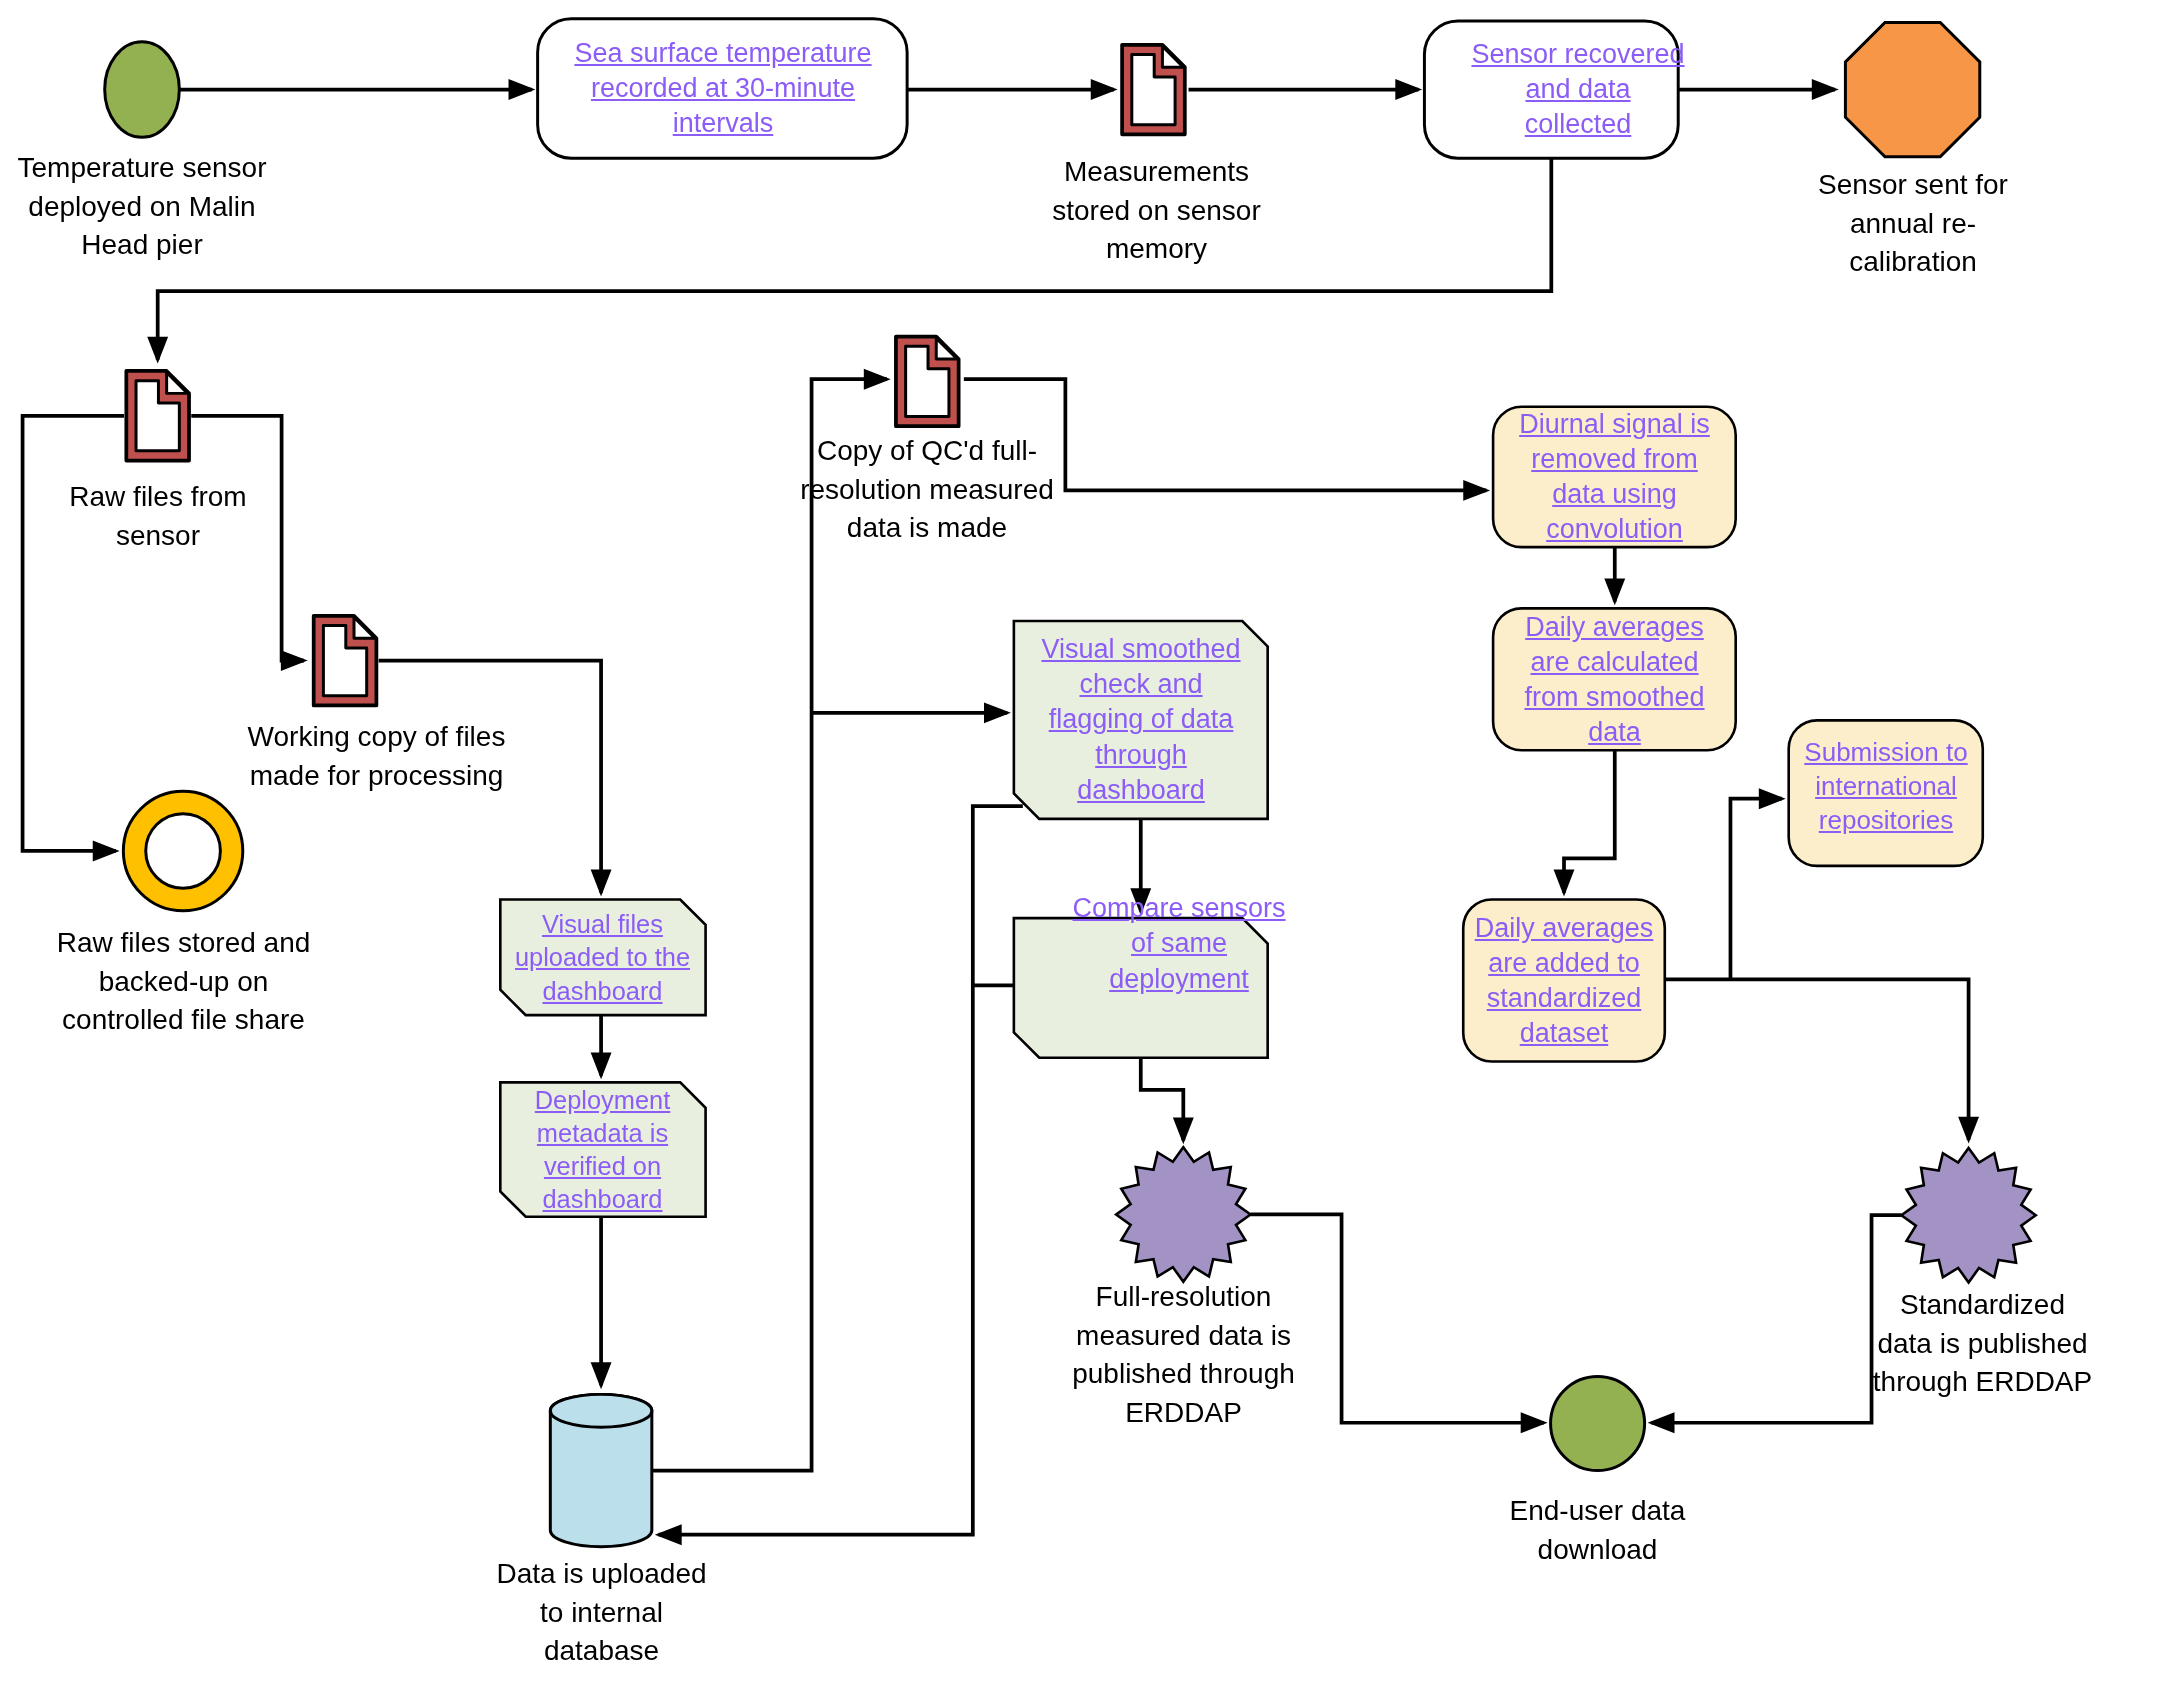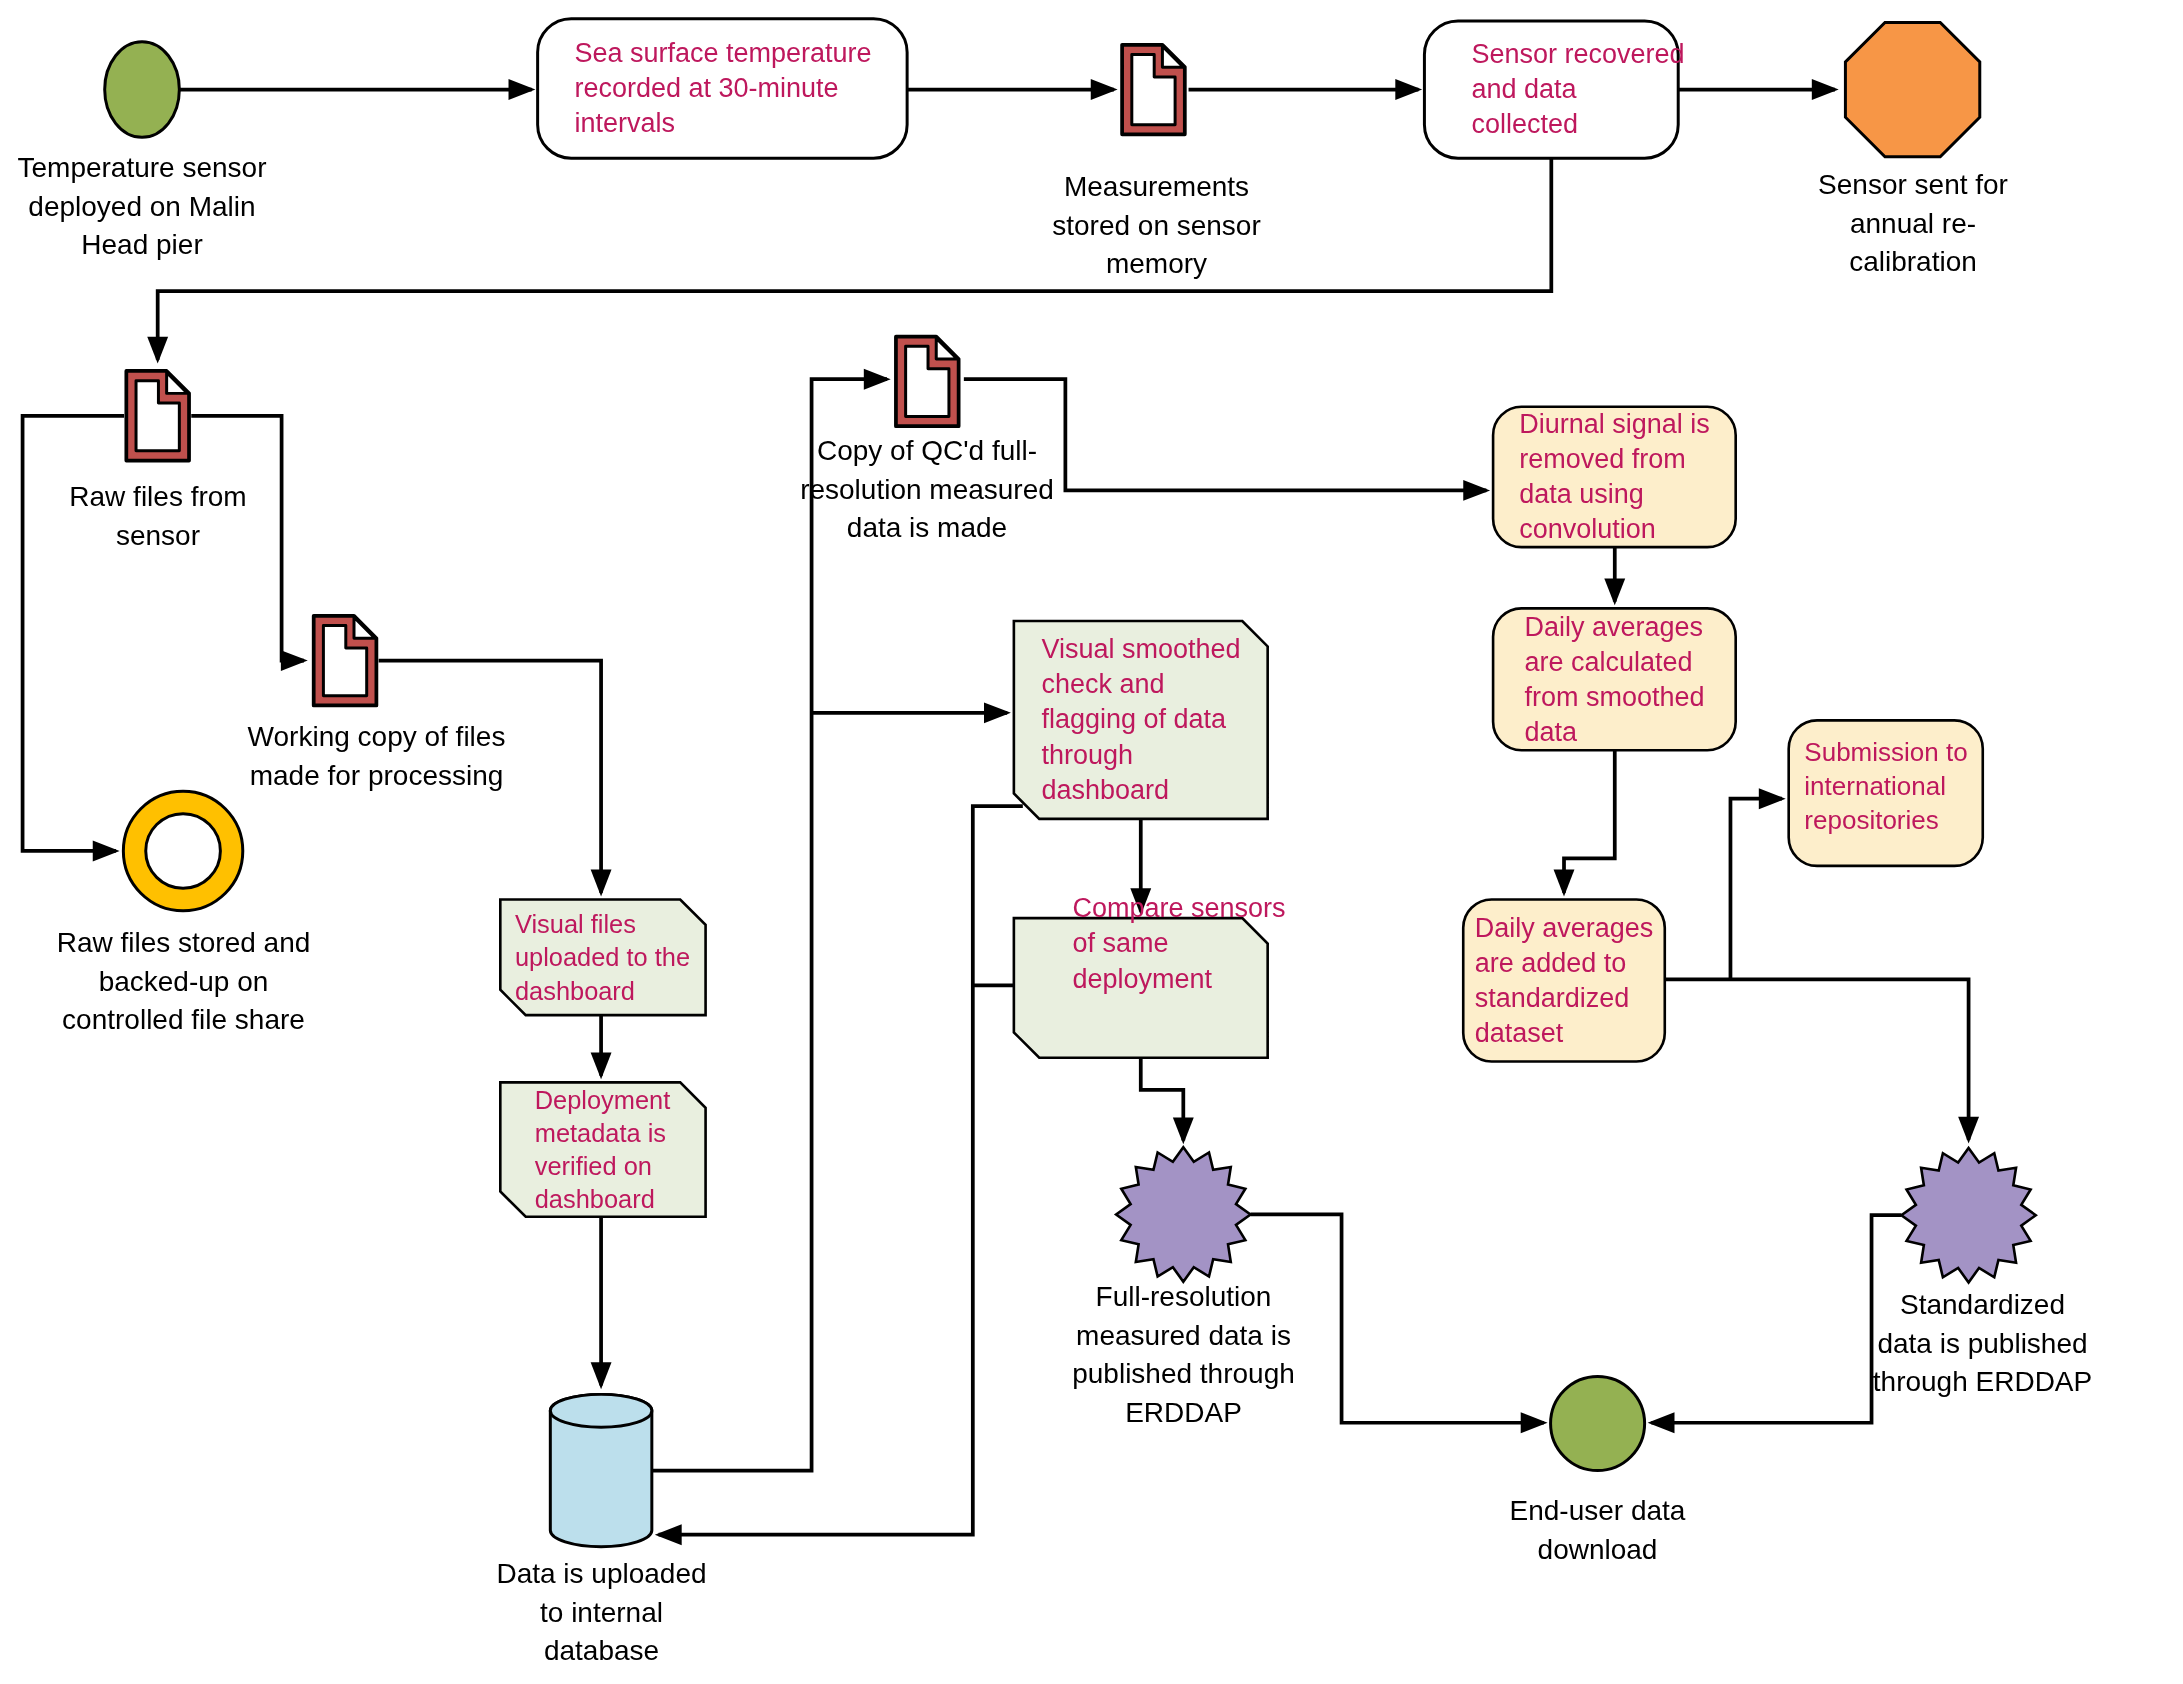--- a/index.html
+++ b/index.html
@@ -2,21 +2,21 @@
 <html style="font-size:12px"><head>
 <meta charset="utf-8">
 <style>
   html,body{margin:0;padding:0;background:#ffffff;}
   #canvas{position:relative;width:2183px;height:1684px;background:#fff;overflow:hidden;
           font-family:"Liberation Sans", sans-serif;color:#000;}
   #wires{position:absolute;left:0;top:0;}
   .lbl{position:absolute;text-align:center;white-space:pre-line;
        font-size:28px;line-height:1.38;color:#000;}
   .boxtext{position:absolute;display:flex;align-items:center;justify-content:center;
-       text-align:left;white-space:pre-line;font-size:27px;line-height:1.30;color:#be185d;}
+       text-align:center;white-space:pre-line;font-size:27px;line-height:1.30;color:#8b5cf6;text-decoration:underline;}
   .conn{stroke:#000;stroke-width:5;fill:none;}
 </style>
 </head>
 <body>
 
 <div id="canvas">
 
   <svg id="wires" width="2183" height="1684" viewBox="0 0 2924 2256">
     <defs>
       <marker id="arrow" markerUnits="userSpaceOnUse" markerWidth="40" markerHeight="32" refX="33" refY="16" orient="auto">
@@ -91,21 +91,21 @@
 
     <circle cx="2140" cy="1907" r="63" fill="#94b152" stroke="#000" stroke-width="4"></circle>
   </svg>
 
   <div class="lbl" style="left:15px;top:149px;width:254px;">Temperature sensor
 deployed on Malin
 Head pier</div>
   <div class="boxtext" style="left:538px;top:18.7px;width:370px;height:140px;">Sea surface temperature
 recorded at 30-minute
 intervals</div>
-  <div class="lbl" style="left:1037px;top:168px;width:239px;">Measurements
+  <div class="lbl" style="left:1037px;top:153px;width:239px;">Measurements
 stored on sensor
 memory</div>
   <div class="boxtext" style="left:1425px;top:21px;width:254px;height:137px;margin-left:26px;">Sensor recovered
 and data
 collected</div>
   <div class="lbl" style="left:1786px;top:166px;width:254px;">Sensor sent for
 annual re-
 calibration</div>
   <div class="lbl" style="left:31px;top:478px;width:254px;">Raw files from
 sensor</div>

